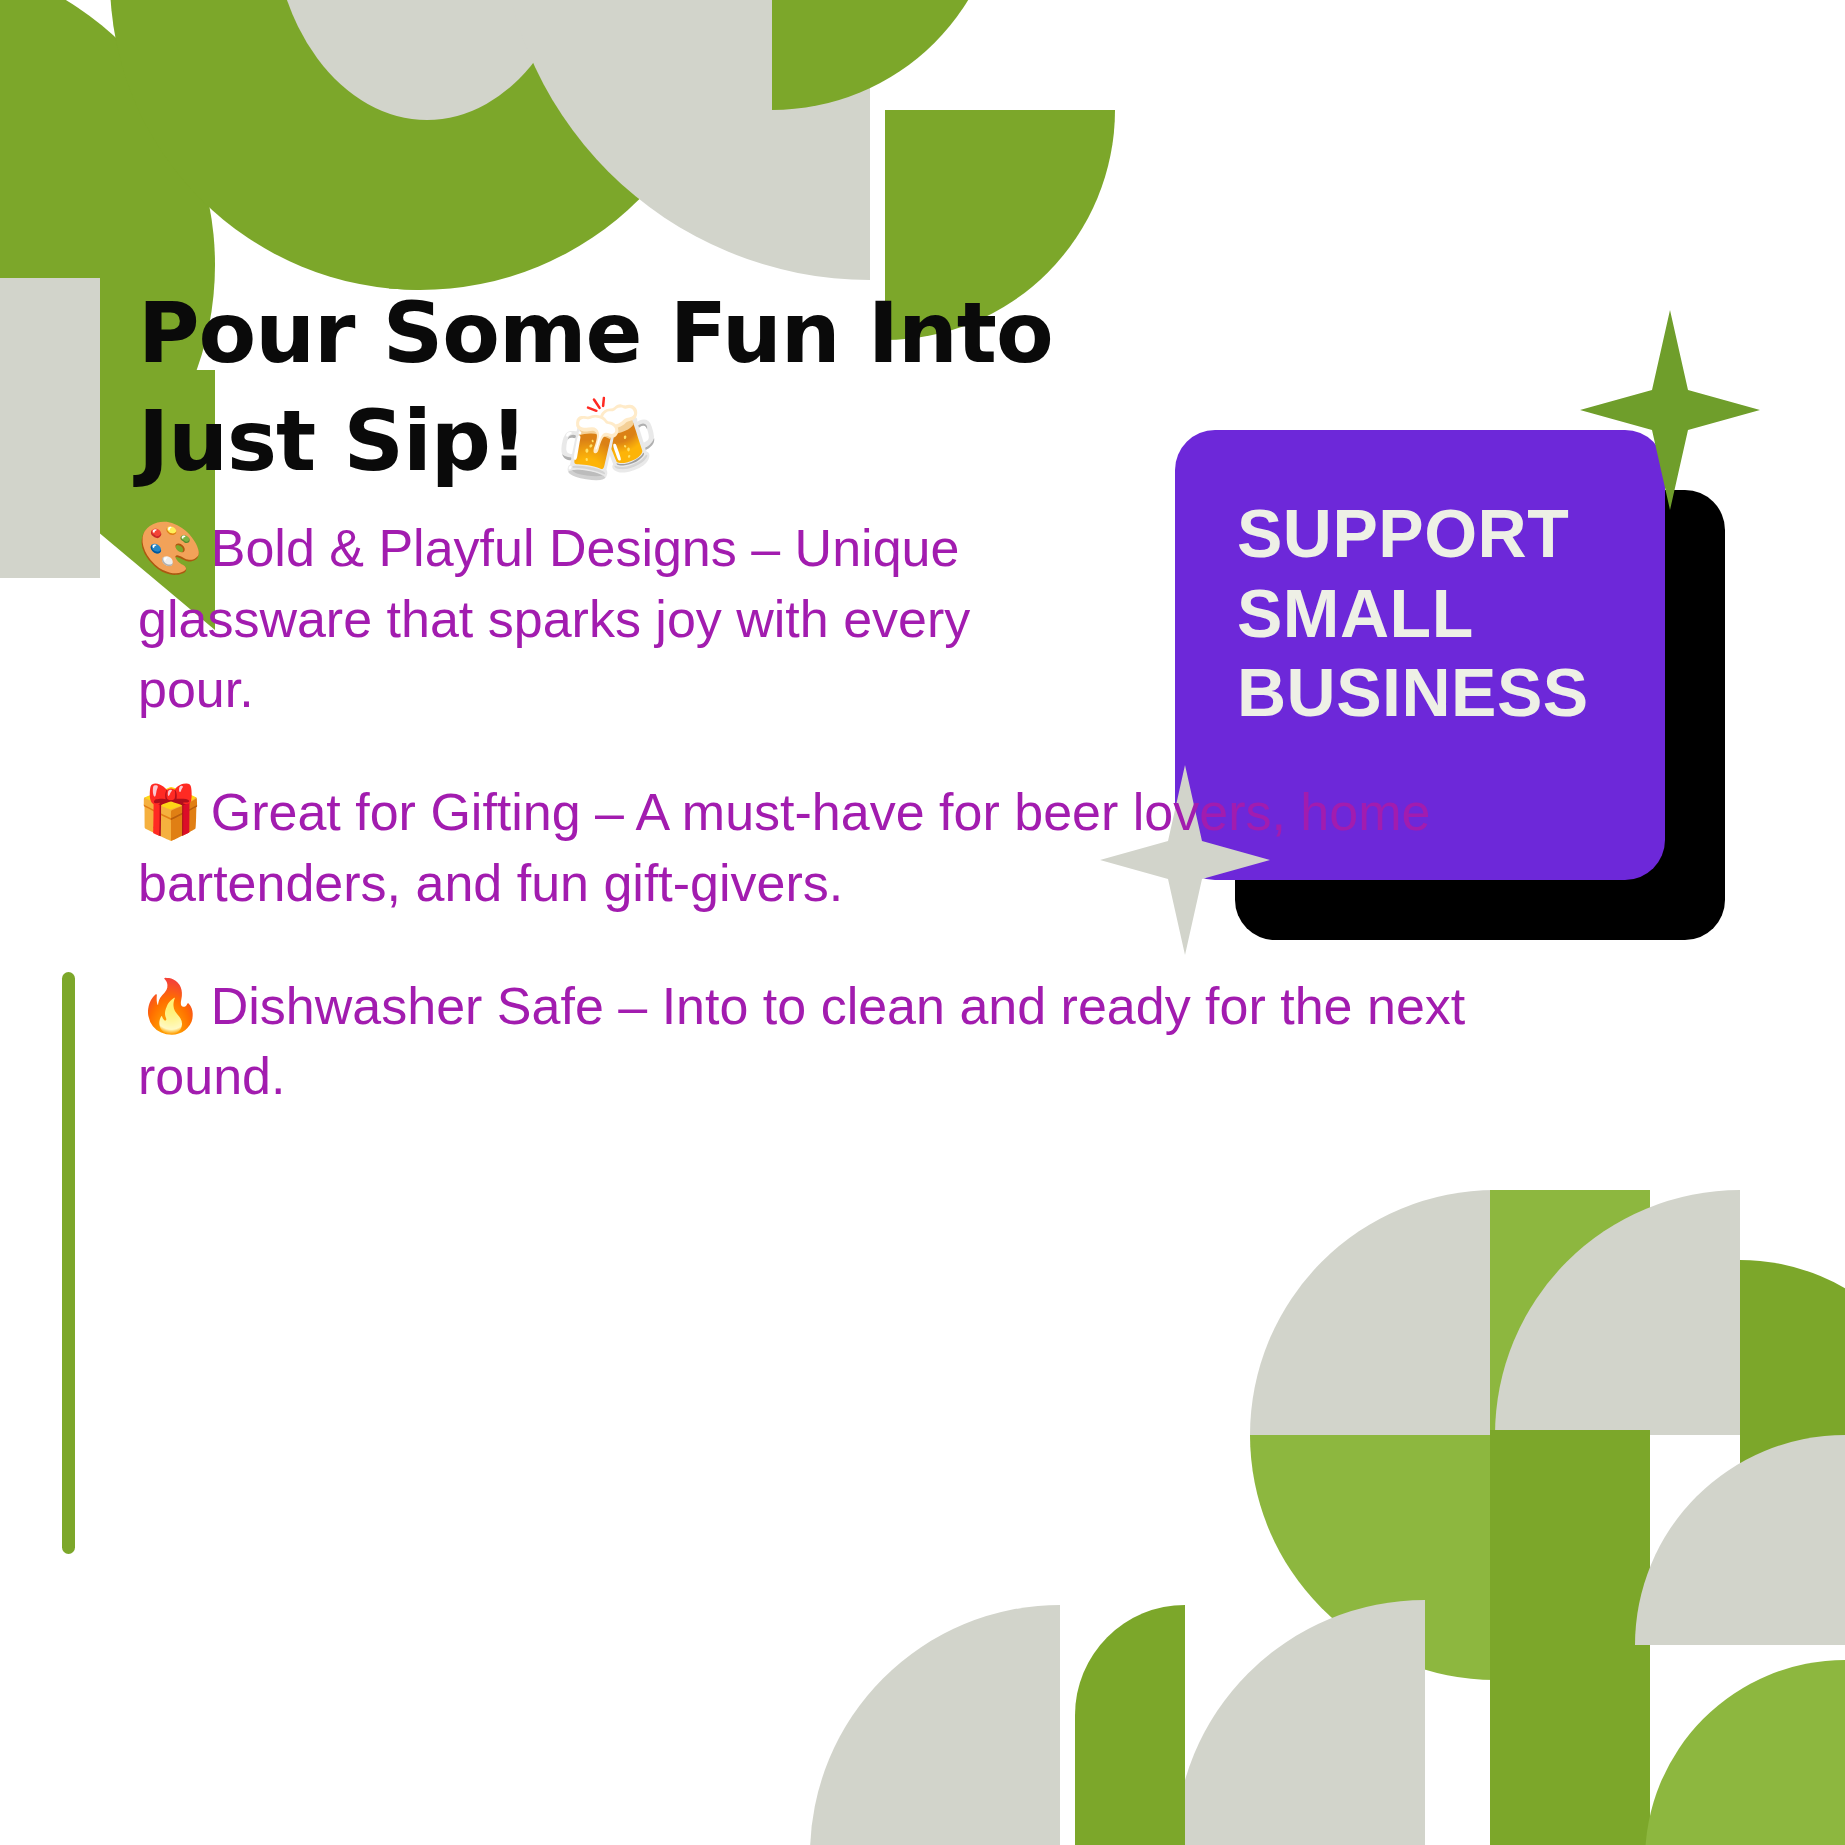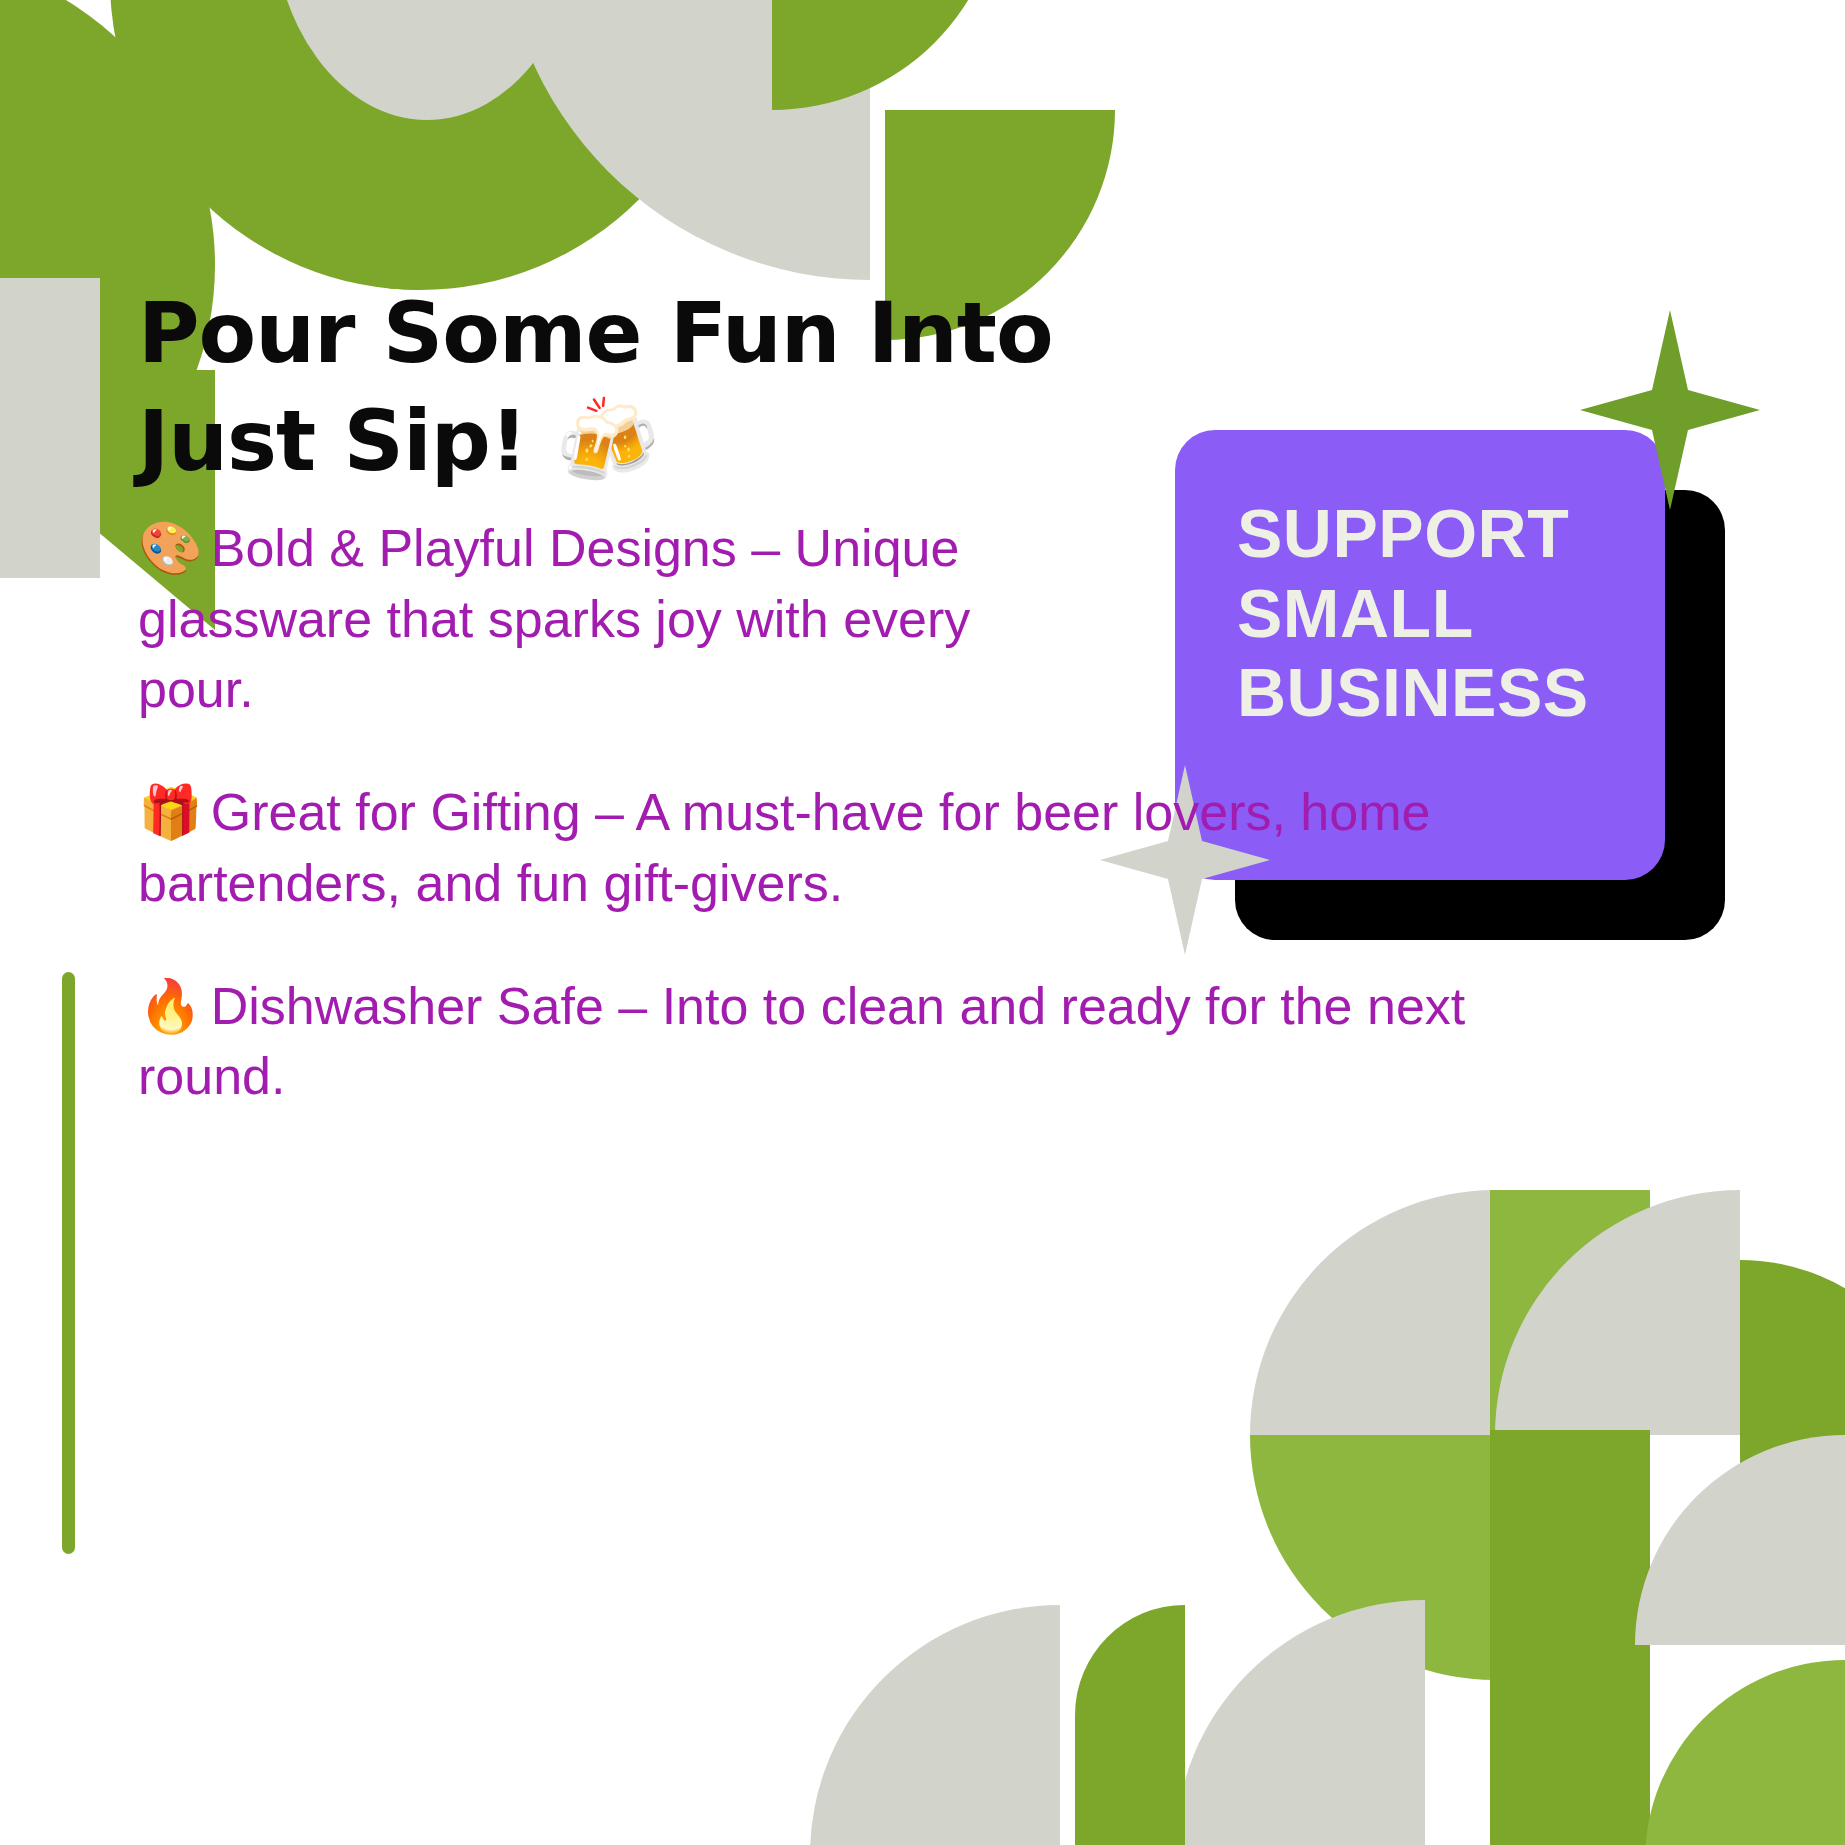--- a/index.html
+++ b/index.html
@@ -173,21 +173,21 @@
     position: absolute;
     left: 60px; top: 60px;
     width: 490px; height: 450px;
     background: #000000;
     border-radius: 40px;
   }
   .badge-card {
     position: absolute;
     left: 0; top: 0;
     width: 490px; height: 450px;
-    background: #8b5cf6;
+    background: #6d28d9;
     border-radius: 40px;
     box-sizing: border-box;
     padding: 64px 0 0 62px;
   }
   .badge-text {
     color: #EEF0E6;
     font-size: 68px;
     font-weight: bold;
     line-height: 1.17;
     letter-spacing: 0.5px;

